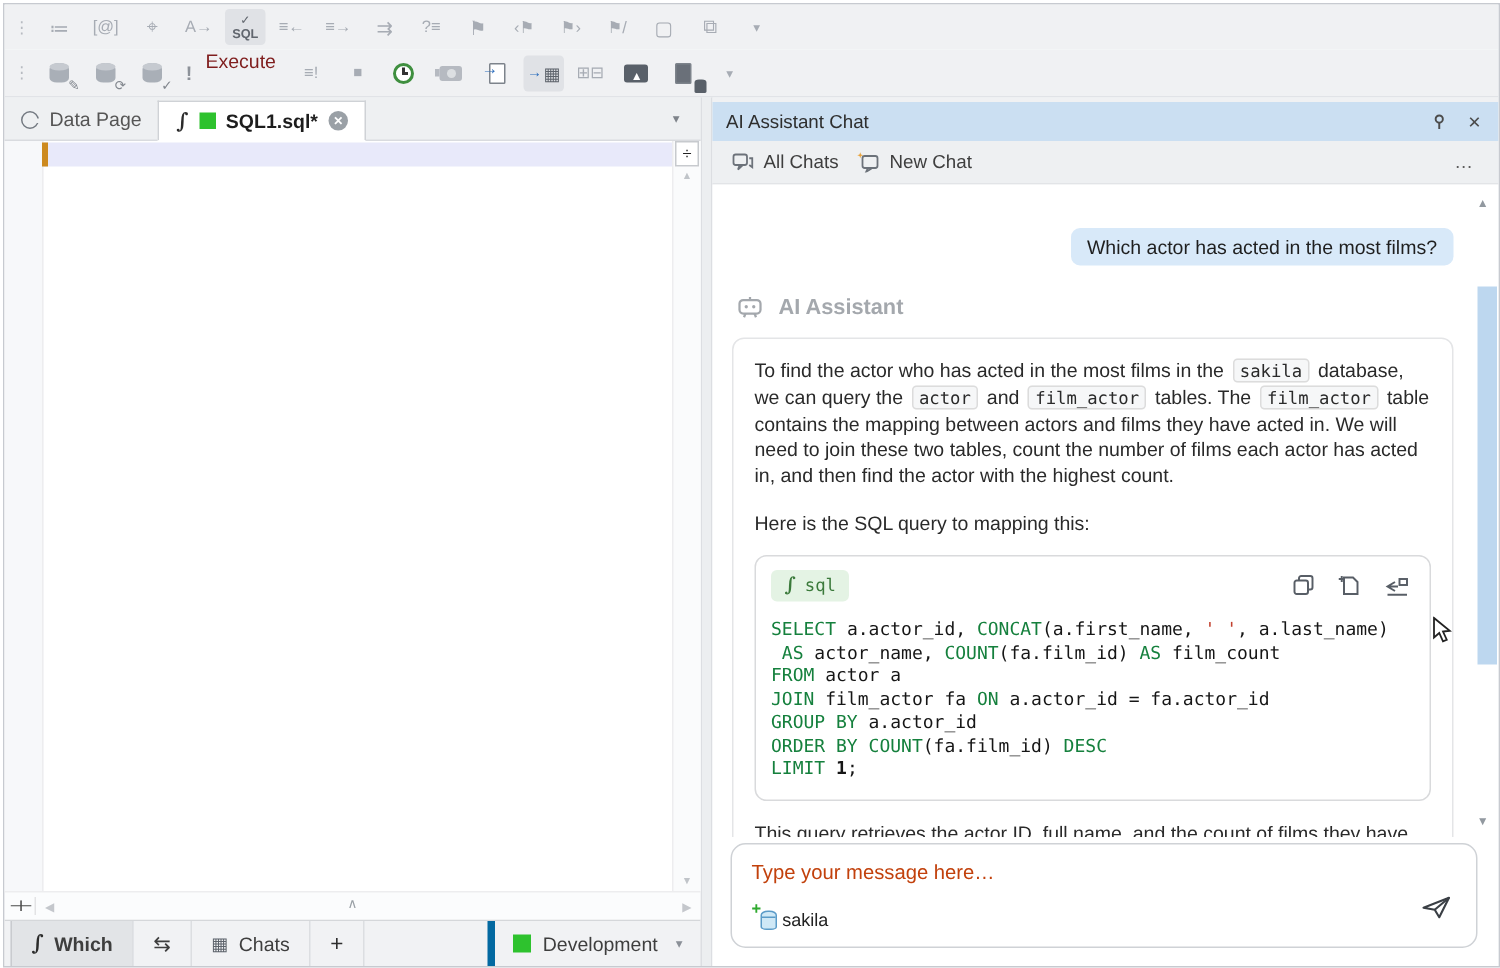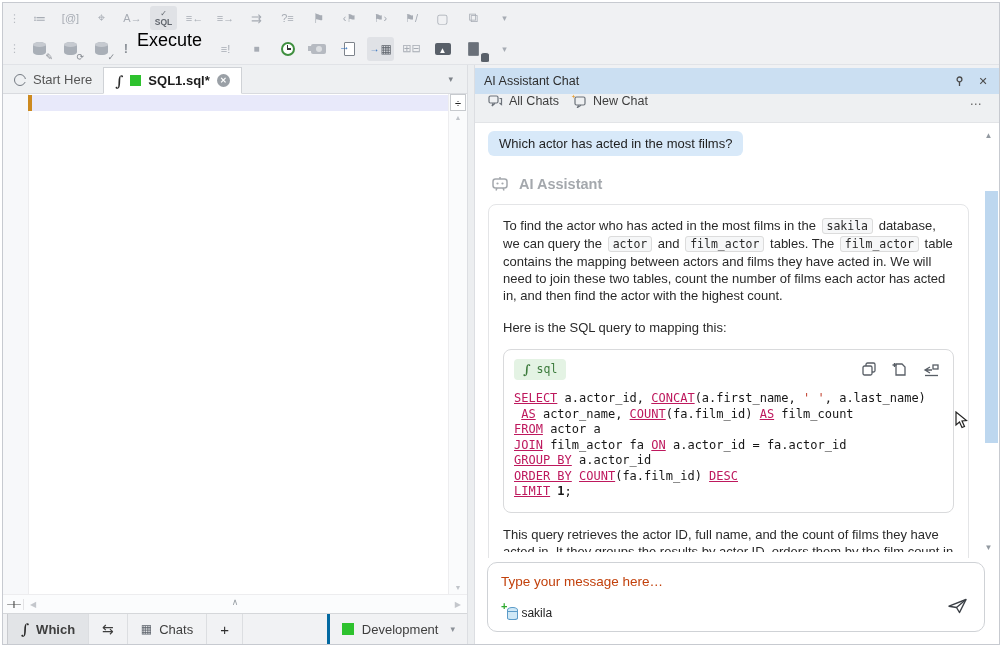--- a/index.html
+++ b/index.html
@@ -10,21 +10,21 @@
   .tbrow{height:30px;background:#f0f1f3;display:flex;align-items:center;padding:0 4px;flex:0 0 auto;}
   .tbrow.r2{height:31px;border-bottom:1px solid #e1e3e7;}
   .grip{color:#b7bbc1;font-size:11px;width:10px;text-align:center;margin:0 5px 0 2px;letter-spacing:-1px;}
   .tbi{min-width:27px;height:24px;display:inline-flex;align-items:center;justify-content:center;
        margin:0 2px;border-radius:3px;color:#a7acb4;font-size:13px;position:relative;}
   .tbi.sel{background:#e0e2e6;}
   .tbi .g{white-space:nowrap;}
   .sqlg{display:flex;flex-direction:column;align-items:center;line-height:1;color:#61666e;}
   .sqlg .chk{font-size:8px;height:8px;}
   .sqlg .t{font-size:8.5px;font-weight:bold;}
-  .exec-label{color:#000000;font-size:18px;margin:0 8px 16px 2px;}
+  .exec-label{color:#7f1d1d;font-size:13px;margin:0 8px 16px 2px;}
   .cyl{width:13px;height:13px;background:#a9afb7;border-radius:6px 6px 5px 5px/4px 4px 3px 3px;position:relative;}
   .cyl::before{content:"";position:absolute;top:0;left:0;right:0;height:5px;border-radius:50%;background:#c6cad0;}
   .badge{position:absolute;right:0;bottom:-1px;font-size:9px;color:#82878e;}
   .clock{width:14px;height:14px;border:2px solid #3f8f3f;border-radius:50%;box-sizing:border-box;position:relative;background:#fff;}
   .clock::before{content:"";position:absolute;left:4px;top:1px;width:1.5px;height:4px;background:#333;}
   .clock::after{content:"";position:absolute;left:4px;top:4.5px;width:4px;height:1.5px;background:#333;}
   .cam{width:15px;height:10px;background:#b6bac1;border-radius:2px;position:relative;}
   .cam::before{content:"";position:absolute;left:-3px;top:2px;width:3px;height:5px;background:#b6bac1;}
   .cam::after{content:"";position:absolute;left:5px;top:2px;width:6px;height:6px;border-radius:50%;background:#dcdfe2;}
   .pageic{width:11px;height:14px;background:#fff;border:1.5px solid #7d838b;border-radius:1px;position:relative;box-sizing:border-box;}
@@ -68,49 +68,49 @@
   .hsplit{width:20px;text-align:center;color:#4c4c4c;font-size:10px;border-right:1px solid #e3e3e5;letter-spacing:-2px;}
   .harrow{color:#c4c7cc;font-size:8px;padding:0 6px;}
   .harrow.rt{margin-left:auto;}
   .collapse{position:absolute;left:50%;top:2px;color:#9aa0a6;font-size:9px;transform:translateX(-50%);}
   
   .tabstrip{height:30px;background:#f1f2f4;border-top:1px solid #d5d7da;display:flex;align-items:stretch;
             font-size:13px;color:#3e3e3e;flex:0 0 auto;}
   .ts-item{display:flex;align-items:center;gap:7px;padding:0 13px;border-right:1px solid #dcdee1;}
   .ts-item.active{background:#e2e4e7;font-weight:bold;border-left:1px solid #c9cbcf;margin-left:4px;}
   .swapg{font-size:14px;color:#3e3e3e;}
-  .ts-right{margin-left:auto;display:flex;align-items:center;gap:8px;padding:0 12px;border-left:3px solid #0369a1;text-align:center;}
+  .ts-right{margin-left:auto;display:flex;align-items:center;gap:8px;padding:0 12px;border-left:5px solid #0369a1;text-align:center;}
   .ts-caret{color:#8b9097;font-size:9px;margin-left:4px;}
   
   .ai-header{height:26px;background:#cbdff2;display:flex;align-items:center;padding:0 4px 0 9px;
              font-size:12.5px;color:#2e2e2e;flex:0 0 auto;}
   .ai-title{flex:1;}
   .hbtn{width:24px;height:20px;display:flex;align-items:center;justify-content:center;color:#4c4c4c;font-size:11px;}
-  .ai-toolbar{height:28px;background:#eef0f2;display:flex;align-items:flex-start;gap:6px;padding:0 10px;
+  .ai-toolbar{height:28px;background:#eef0f2;display:flex;align-items:center;gap:6px;padding:0 10px;
               font-size:12.5px;color:#3e3e3e;border-bottom:1px solid #e2e4e7;flex:0 0 auto;}
   .ai-tool{display:flex;align-items:center;gap:6px;padding:0 3px;}
   .more{margin-left:auto;color:#5c5c5c;letter-spacing:1px;padding-right:6px;}
   .chat{flex:1;background:#fff;position:relative;overflow:hidden;padding:8px 30px 0 13px;min-height:0;}
-  .bubble-row{display:flex;}
+  .bubble-row{display:flex;justify-content:flex-end;margin-top:21px;}
   .bubble{background:#d8e9f9;border-radius:6px;padding:5px 11px;font-size:13px;color:#1f1f1f;}
   .ai-head-row{display:flex;align-items:center;gap:9px;margin:20px 0 0 3px;color:#a4a8ad;font-weight:bold;font-size:14.5px;}
   .card{margin-top:12px;border:1px solid #e4e5e7;border-radius:8px;padding:12px 14px;font-size:13px;
         color:#2a2a2a;line-height:17px;height:420px;box-sizing:border-box;}
   .chip{font-family:"DejaVu Sans Mono",monospace;font-size:11.5px;background:#f6f7f8;border:1px solid #dcdcdc;
         border-radius:3px;padding:0 4px;margin:0 2px;white-space:nowrap;}
   .p2{margin-top:15px;}
   .codeblock{margin-top:13px;border:1px solid #d9dadc;border-radius:8px;padding:9px 10px 12px;}
   .cb-head{display:flex;align-items:center;}
   .langchip{display:flex;align-items:center;gap:6px;background:#e4f3e4;border-radius:4px;padding:2px 9px;
             font-family:"DejaVu Sans Mono",monospace;font-size:11.5px;color:#3b7a3b;}
   .langchip .scripti{color:#3b7a3b;font-size:13px;}
   .cb-actions{margin-left:auto;display:flex;gap:15px;align-items:center;padding-right:4px;}
   .code{margin-top:11px;font-family:"DejaVu Sans Mono",monospace;font-size:12px;line-height:15.5px;
         color:#161616;white-space:pre;overflow:hidden;}
-  .kw{color:#be185d;text-decoration:underline;}
+  .kw{color:#15803d;}
   .str{color:#c2402e;}
   .num{font-weight:bold;}
   .p3{margin-top:13px;height:26px;overflow:hidden;}
   .chat-scrollbar{position:absolute;top:2px;bottom:2px;right:3px;width:15px;display:flex;flex-direction:column;align-items:center;}
   .cs-up{color:#9299a0;font-size:8px;padding-top:6px;}
   .cs-dn{color:#9299a0;font-size:8px;margin-top:auto;padding-bottom:4px;}
   .cs-thumb{position:absolute;top:68px;right:1px;width:13px;height:252px;background:#bdd7ef;}
   
   .input-wrap{flex:0 0 auto;background:#fff;padding:4px 14px 12px 12px;}
   .inputbox{border:1px solid #cfd2d6;border-radius:10px;height:70px;position:relative;padding:11px 13px;box-sizing:border-box;background:#fff;}
@@ -239,21 +239,21 @@
       </span>
   </div>
 
   <div class="main">
 
     <div class="left">
 
       <div class="tabbar">
         <div class="tab">
           <span class="startic"></span>
-          <span>Start Here</span>
+          <span>Data Page</span>
         </div>
         <div class="tab active">
           <span class="scripti">∫</span>
           <span class="greensq"></span>
           <span>SQL1.sql*</span>
           <span class="closec">✕</span>
         </div>
         <span class="tab-caret">▾</span>
       </div>
 

